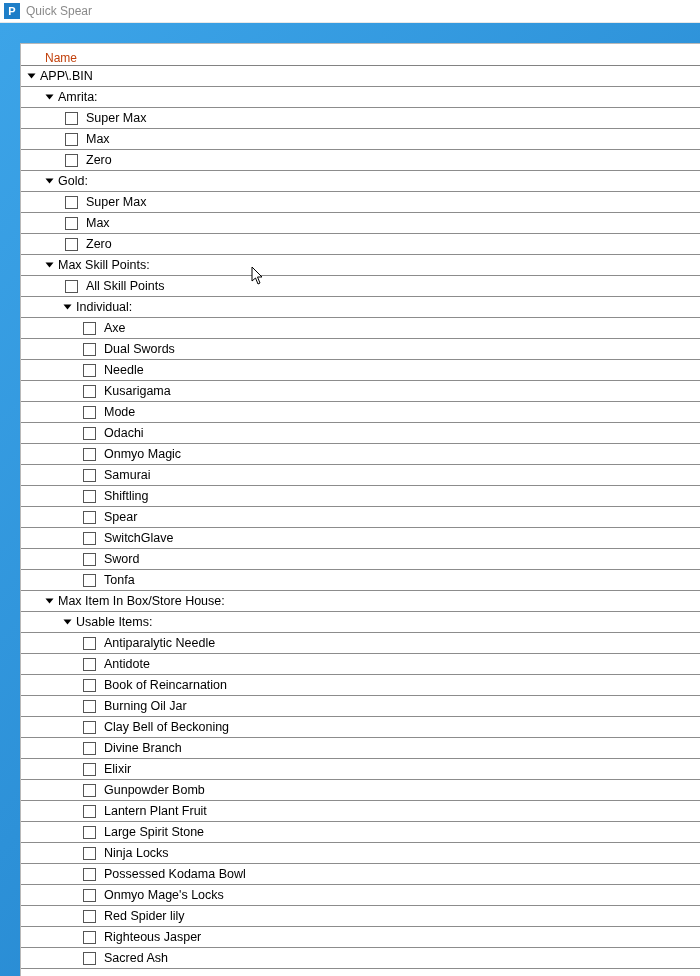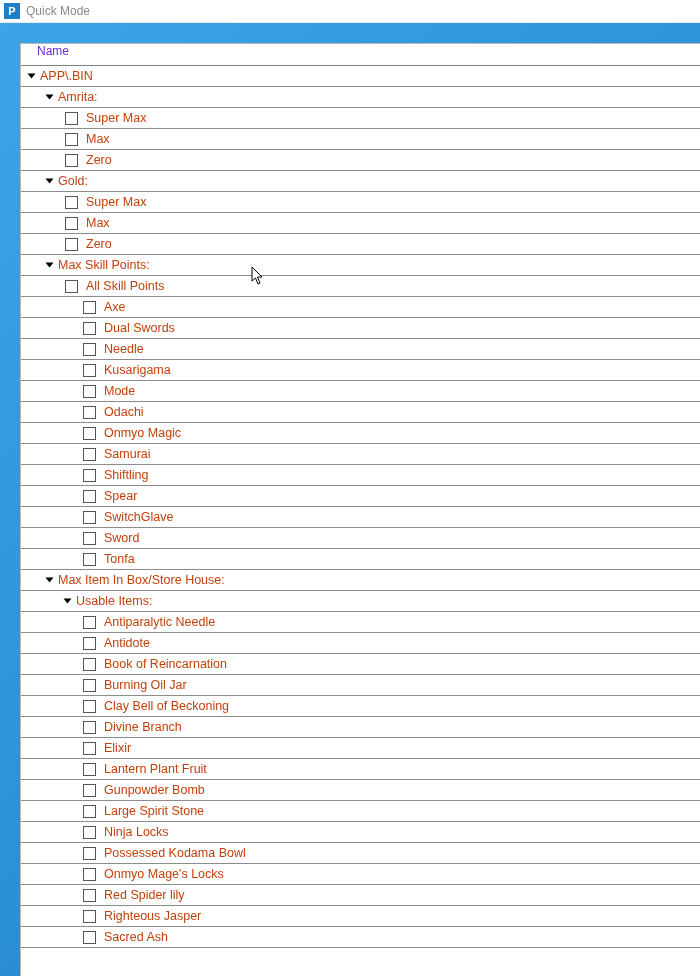--- a/index.html
+++ b/index.html
@@ -36,31 +36,31 @@
     width: 100%;
     height: 100%;
     border: 1px solid #b8b8b8;
     border-right: none;
     border-bottom: none;
     position: relative;
     overflow: hidden;
   }
   .header-row {
     height: 22px;
-    padding-left: 16px;
+    padding-left: 24px;
     border-bottom: 1px solid #828282;
     display: flex;
-    align-items: flex-start;
+    align-items: flex-end;
     font-size: 12px;
-    color: #6d28d9;
+    color: #c2410c;
     background: #fff;
   }
   .tree {
     font-size: 12.5px;
-    color: #c2410c;
+    color: #000000;
     text-align: center;
   }
   .row {
     height: 21px;
     border-bottom: 1px solid #8c8c8c;
     display: flex;
     align-items: center;
     padding-left: 8px;
     white-space: nowrap;
   }
@@ -93,21 +93,21 @@
 </head>
 <body>
 
 <div class="title-bar">
   <span class="title-icon">
     <svg width="16" height="16" viewBox="0 0 16 16">
       <rect x="0" y="0" width="16" height="16" fill="#1e7ec8"></rect>
       <text x="8" y="12" text-anchor="middle" font-size="11" font-weight="bold" fill="#fff" font-family="Arial">P</text>
     </svg>
   </span>
-  <span>Quick Mode</span>
+  <span>Quick Spear</span>
 </div>
 
 <div class="outer-frame">
   <div class="inner-panel">
     <div class="header-row">
       <span>Name</span>
     </div>
 
     <div class="tree">
 
@@ -162,20 +162,25 @@
         <span class="indent i1"></span>
         <span class="arrow"></span>
         <span>Max Skill Points:</span>
       </div>
       <div class="row">
           <span class="indent i2"></span>
           <span class="cb"></span>
           <span>All Skill Points</span>
         </div>
       <div class="row">
+        <span class="indent i2"></span>
+        <span class="arrow"></span>
+        <span>Individual:</span>
+      </div>
+      <div class="row">
           <span class="indent i3"></span>
           <span class="cb"></span>
           <span>Axe</span>
         </div>
       <div class="row">
           <span class="indent i3"></span>
           <span class="cb"></span>
           <span>Dual Swords</span>
         </div>
       <div class="row">
@@ -275,26 +280,26 @@
           <span>Divine Branch</span>
         </div>
       <div class="row">
           <span class="indent i3"></span>
           <span class="cb"></span>
           <span>Elixir</span>
         </div>
       <div class="row">
           <span class="indent i3"></span>
           <span class="cb"></span>
+          <span>Gunpowder Bomb</span>
+        </div>
+      <div class="row">
+          <span class="indent i3"></span>
+          <span class="cb"></span>
           <span>Lantern Plant Fruit</span>
-        </div>
-      <div class="row">
-          <span class="indent i3"></span>
-          <span class="cb"></span>
-          <span>Gunpowder Bomb</span>
         </div>
       <div class="row">
           <span class="indent i3"></span>
           <span class="cb"></span>
           <span>Large Spirit Stone</span>
         </div>
       <div class="row">
           <span class="indent i3"></span>
           <span class="cb"></span>
           <span>Ninja Locks</span>

